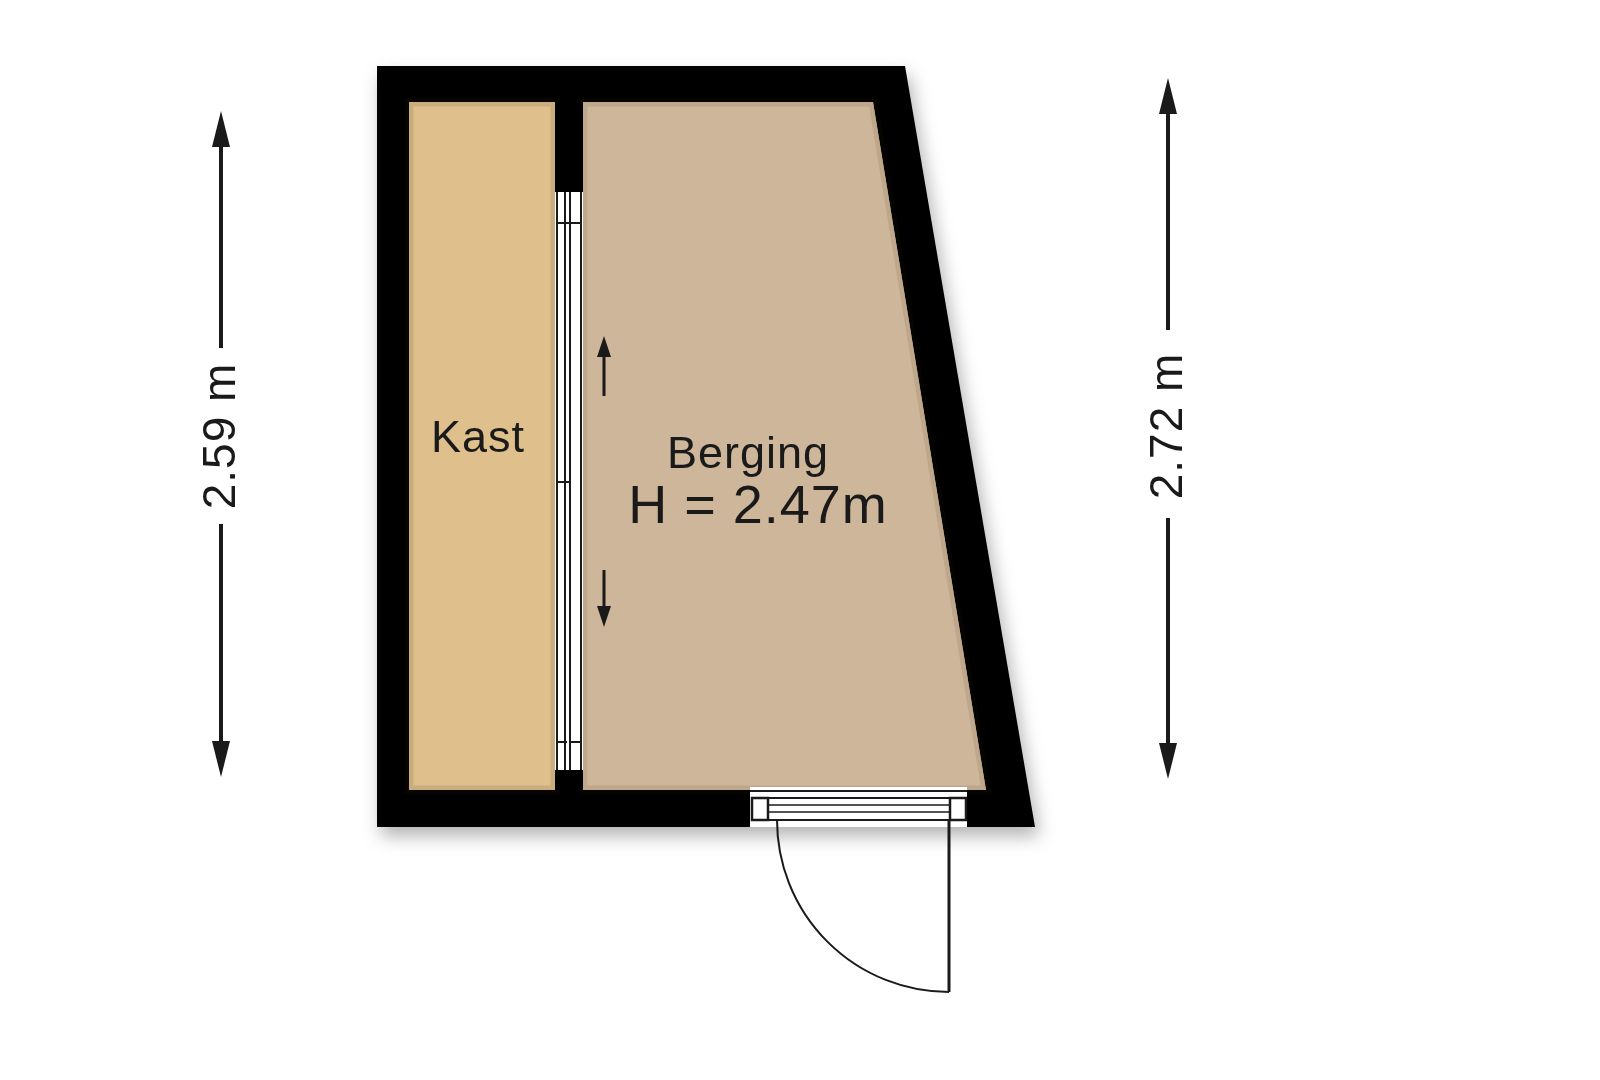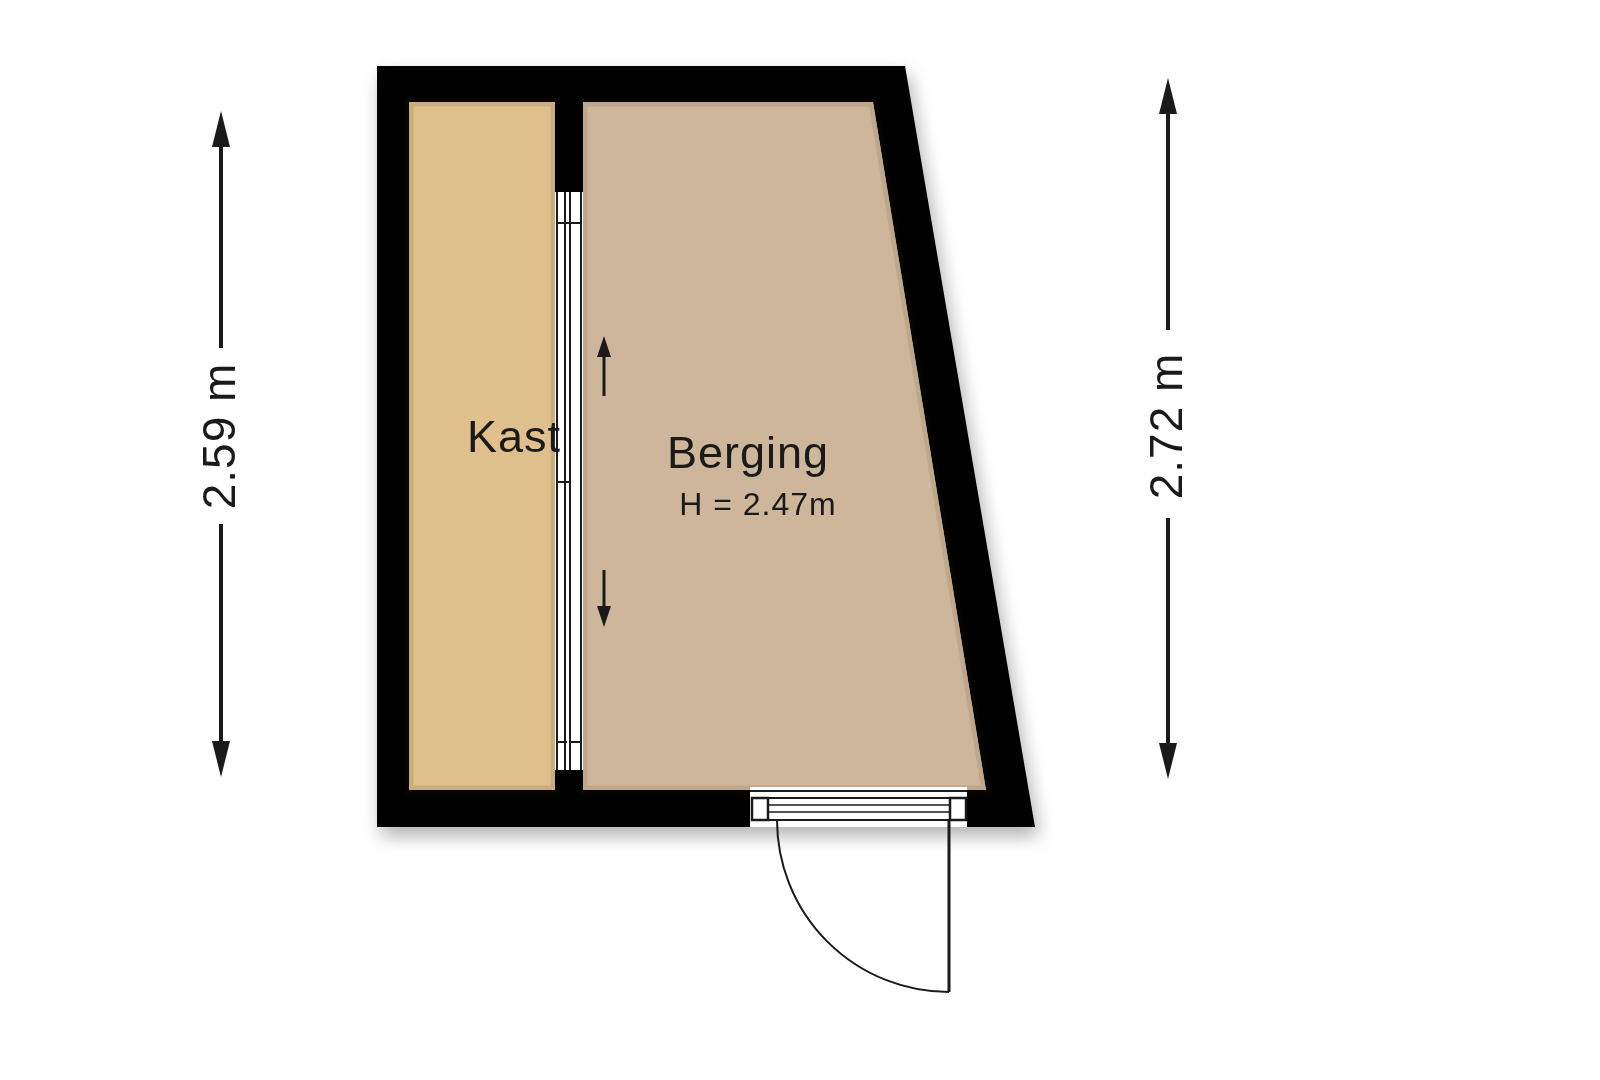--- a/index.html
+++ b/index.html
@@ -13,21 +13,21 @@
   #plan-svg{position:absolute;left:0;top:0;width:1600px;height:1080px;}
   .plan-shadow{filter:drop-shadow(4px 9px 9px rgba(0,0,0,0.30));}
   .label{
     position:absolute;
     color:#1a1a1a;
     white-space:nowrap;
     transform:translate(-50%,-50%);
     line-height:1;
   }
   .room-name{font-size:45px;letter-spacing:1px;}
-  .room-height{font-size:32px;letter-spacing:1px;}
+  .room-height{font-size:54px;letter-spacing:1px;}
   .dim-label{font-size:46px;letter-spacing:1px;transform:translate(-50%,-50%) rotate(-90deg);}
 </style>
 </head>
 <body>
 
 <div id="stage">
 
   <svg id="plan-svg" viewBox="0 0 1600 1080">
 
     <g class="plan-shadow">
@@ -94,21 +94,21 @@
     <polygon points="1168,779 1159,743 1177,743" fill="#1a1a1a"></polygon>
 
     <g stroke="#1a1a1a" stroke-width="3" fill="#1a1a1a">
       <line x1="604" y1="353" x2="604" y2="396"></line>
       <polygon points="604,336 597,357 611,357" stroke="none"></polygon>
       <line x1="604" y1="570" x2="604" y2="608"></line>
       <polygon points="604,627 597,606 611,606" stroke="none"></polygon>
     </g>
   </svg>
 
-  <div class="label room-name" style="left:478px; top:436px;margin-left:36px;">Kast</div>
+  <div class="label room-name" style="left:478px; top:436px;">Kast</div>
 
   <div class="label room-name" style="left:748px; top:452px;">Berging</div>
 
   <div class="label room-height" style="left:758px; top:504px;">H = 2.47m</div>
 
   <div class="label dim-label" style="left:219px; top:436px;">2.59 m</div>
 
   <div class="label dim-label" style="left:1166px; top:426px;">2.72 m</div>
 
 </div>

